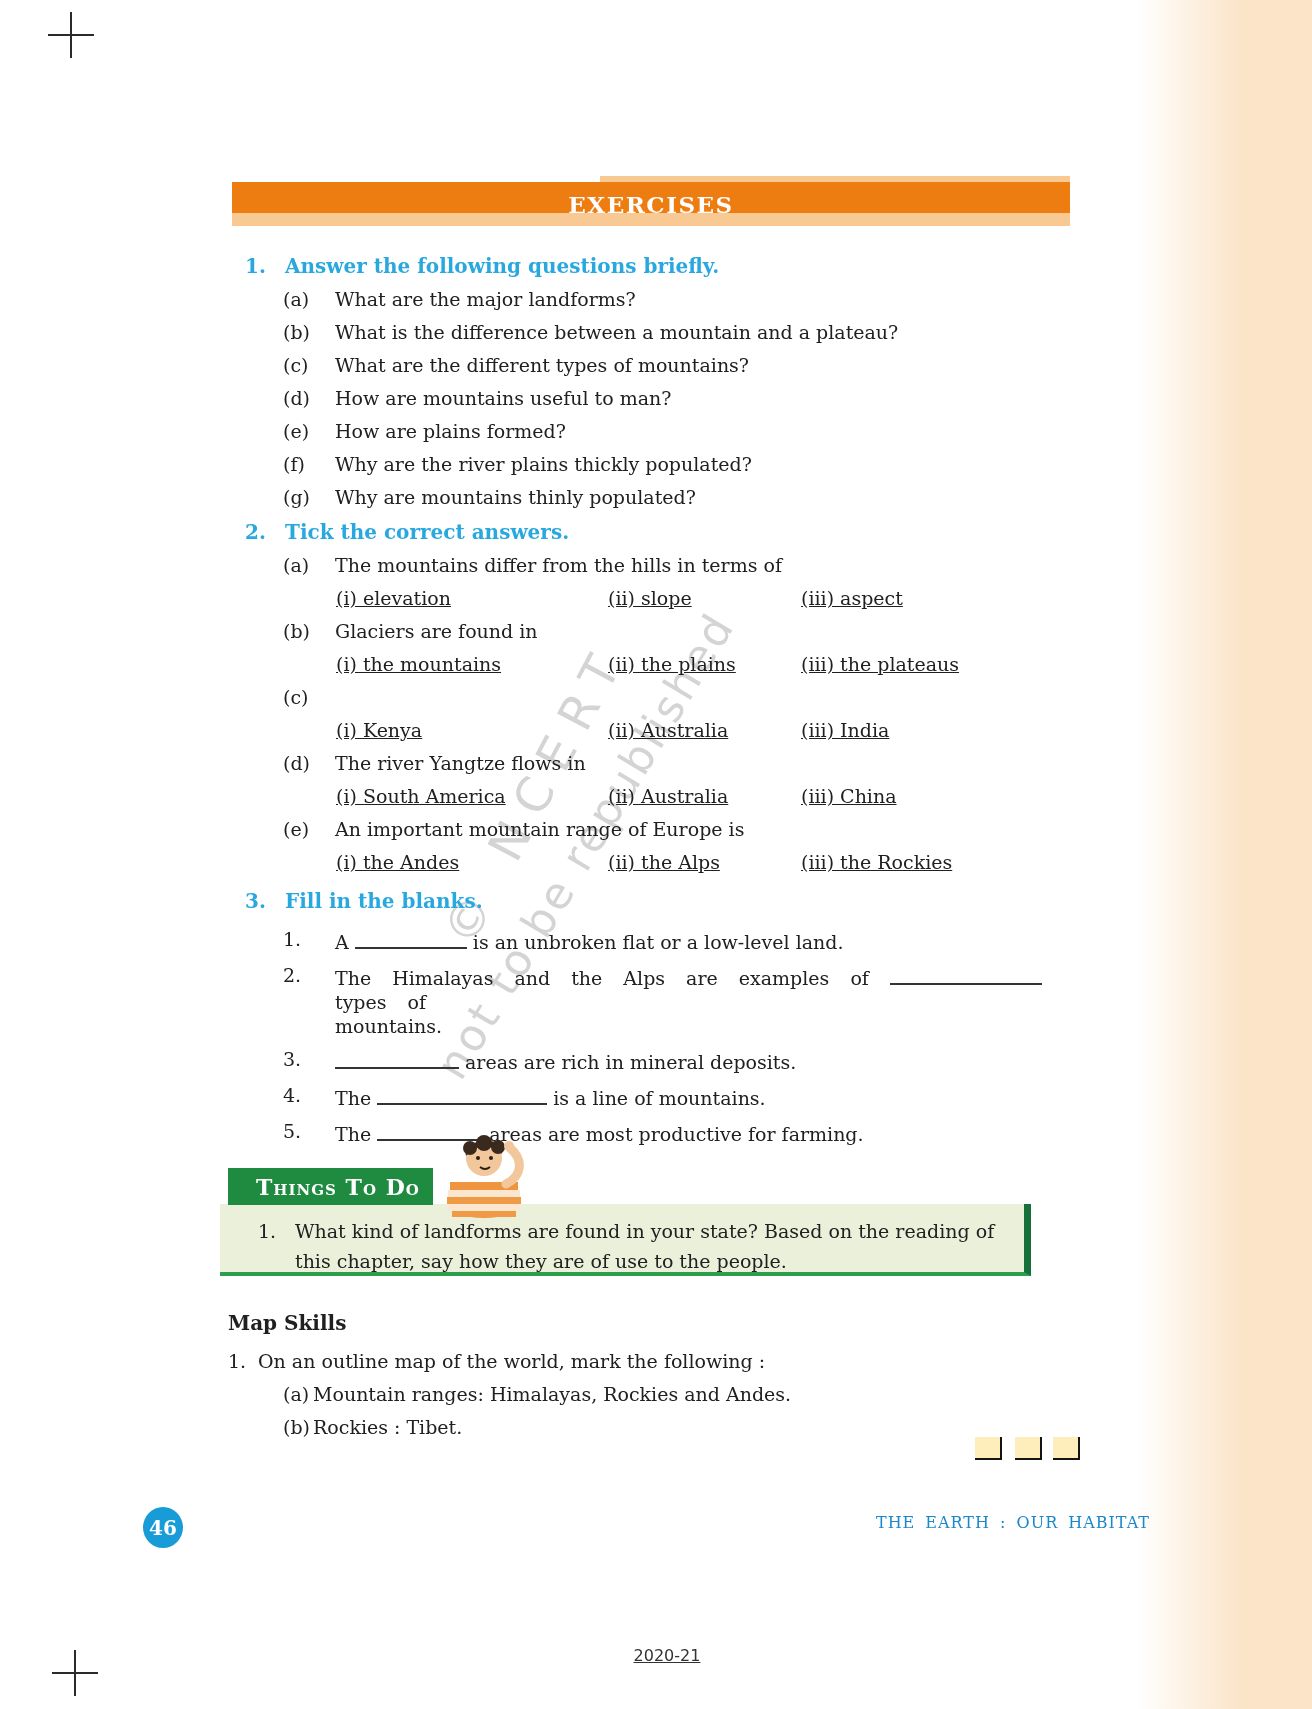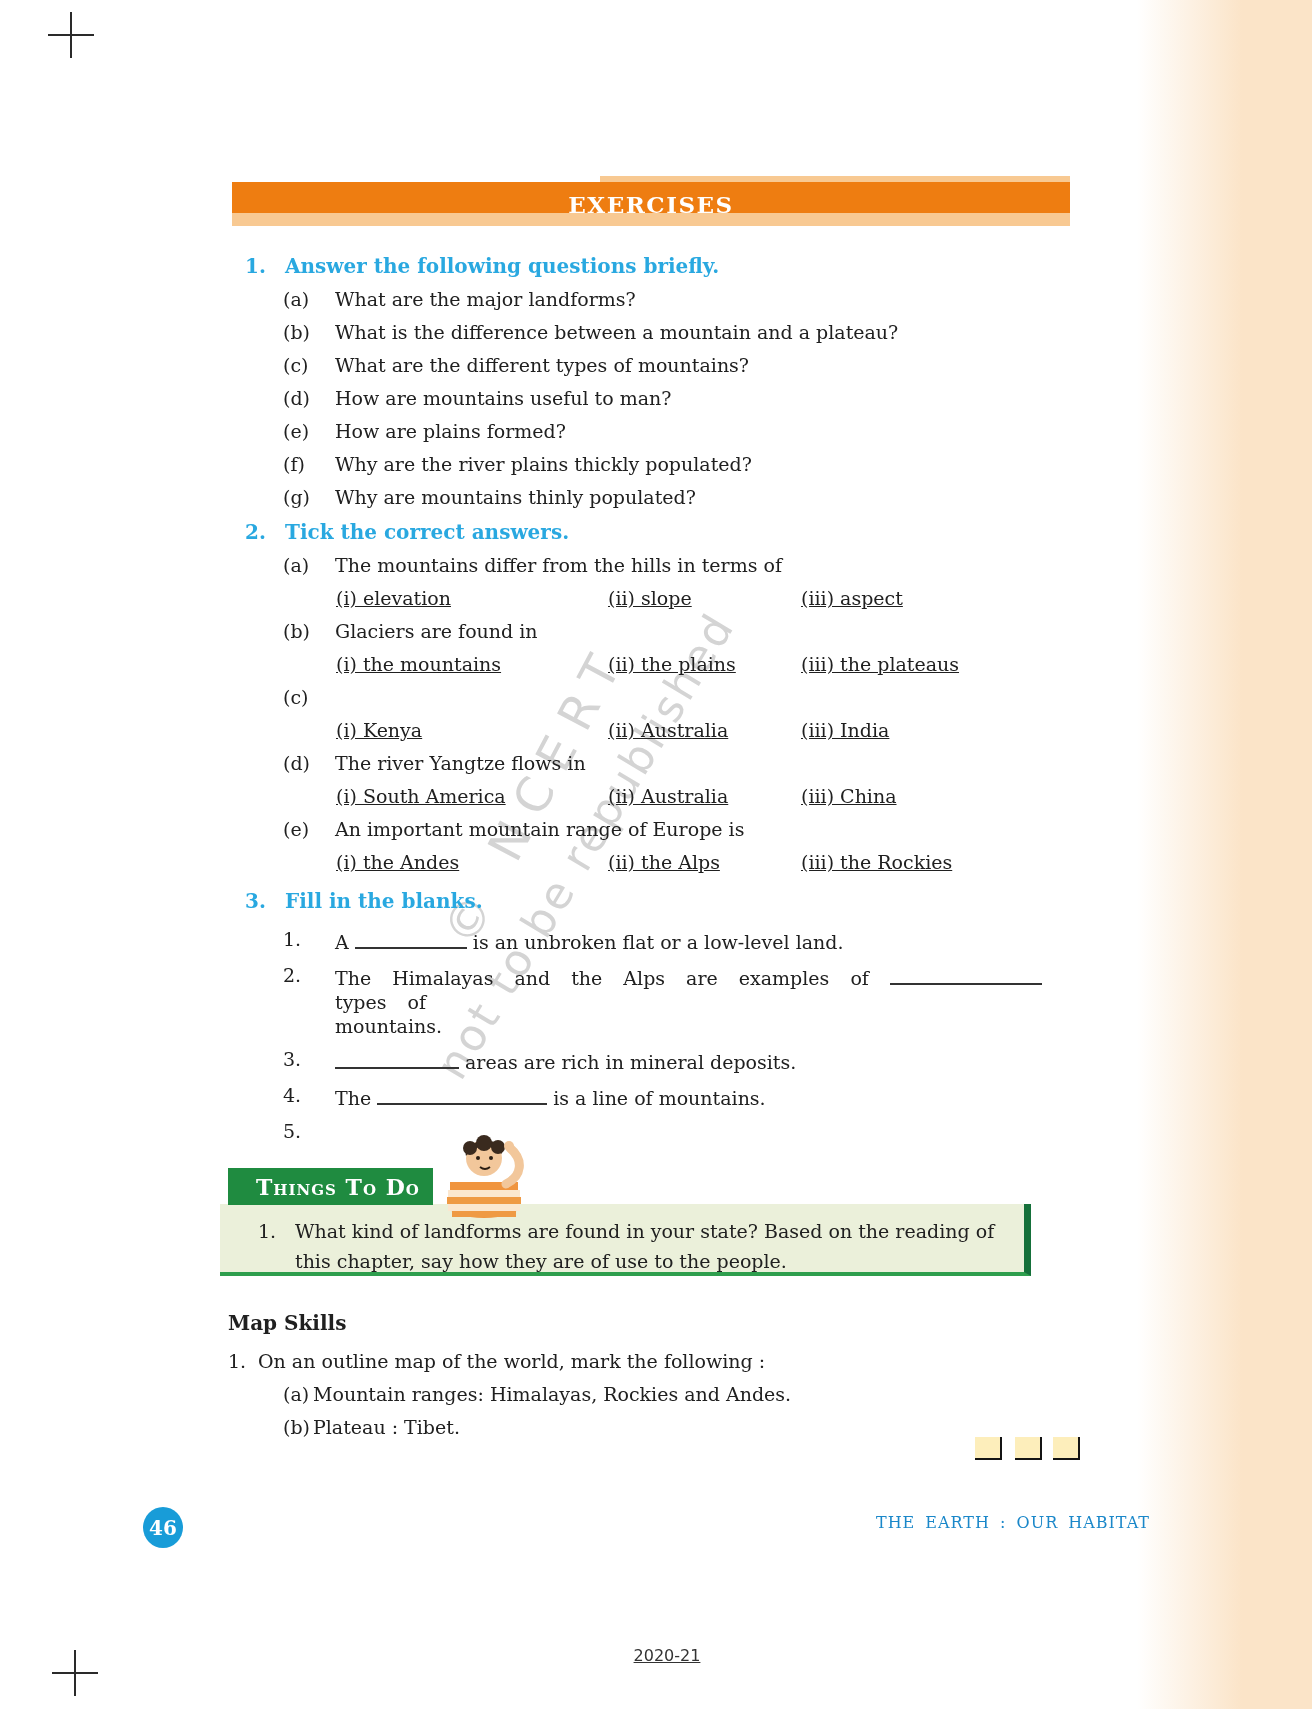--- a/index.html
+++ b/index.html
@@ -212,20 +212,21 @@
         <div class="fillrow">
           <span class="fnum">3.</span>
           <span class="ftxt"><span class="blank" style="width: 124px;"></span> areas are rich in mineral deposits.</span>
         </div>
         <div class="fillrow">
           <span class="fnum">4.</span>
           <span class="ftxt">The <span class="blank" style="width: 170px;"></span> is a line of mountains.</span>
         </div>
         <div class="fillrow">
           <span class="fnum">5.</span>
+          <span class="ftxt">The <span class="blank" style="width: 112px;"></span>areas are most productive for farming.</span>
         </div>
       </div>
   </section>
 
   <div class="ttd-bar">
     <span>Things To Do</span>
   </div>
 
   <svg class="ttd-kid" width="103" height="94" viewBox="0 0 103 94">
     <ellipse cx="52" cy="80" rx="36" ry="12" fill="#f0953f"></ellipse>
@@ -261,21 +262,21 @@
     </div>
     <div id="map-subs">
         <div class="sub">
           <span class="sp"></span>
           <span class="sl">(a)</span>
           <span>Mountain ranges: Himalayas, Rockies and Andes.</span>
         </div>
         <div class="sub">
           <span class="sp"></span>
           <span class="sl">(b)</span>
-          <span>Plateau : Tibet.</span>
+          <span>Rockies : Tibet.</span>
         </div>
       </div>
   </div>
 
   <div class="sq" style="left:975px;"></div>
   <div class="sq" style="left:1015px;"></div>
   <div class="sq" style="left:1053px;"></div>
 
   <div class="pagenum">46</div>
   <div class="booktitle">THE EARTH : OUR HABITAT</div>

